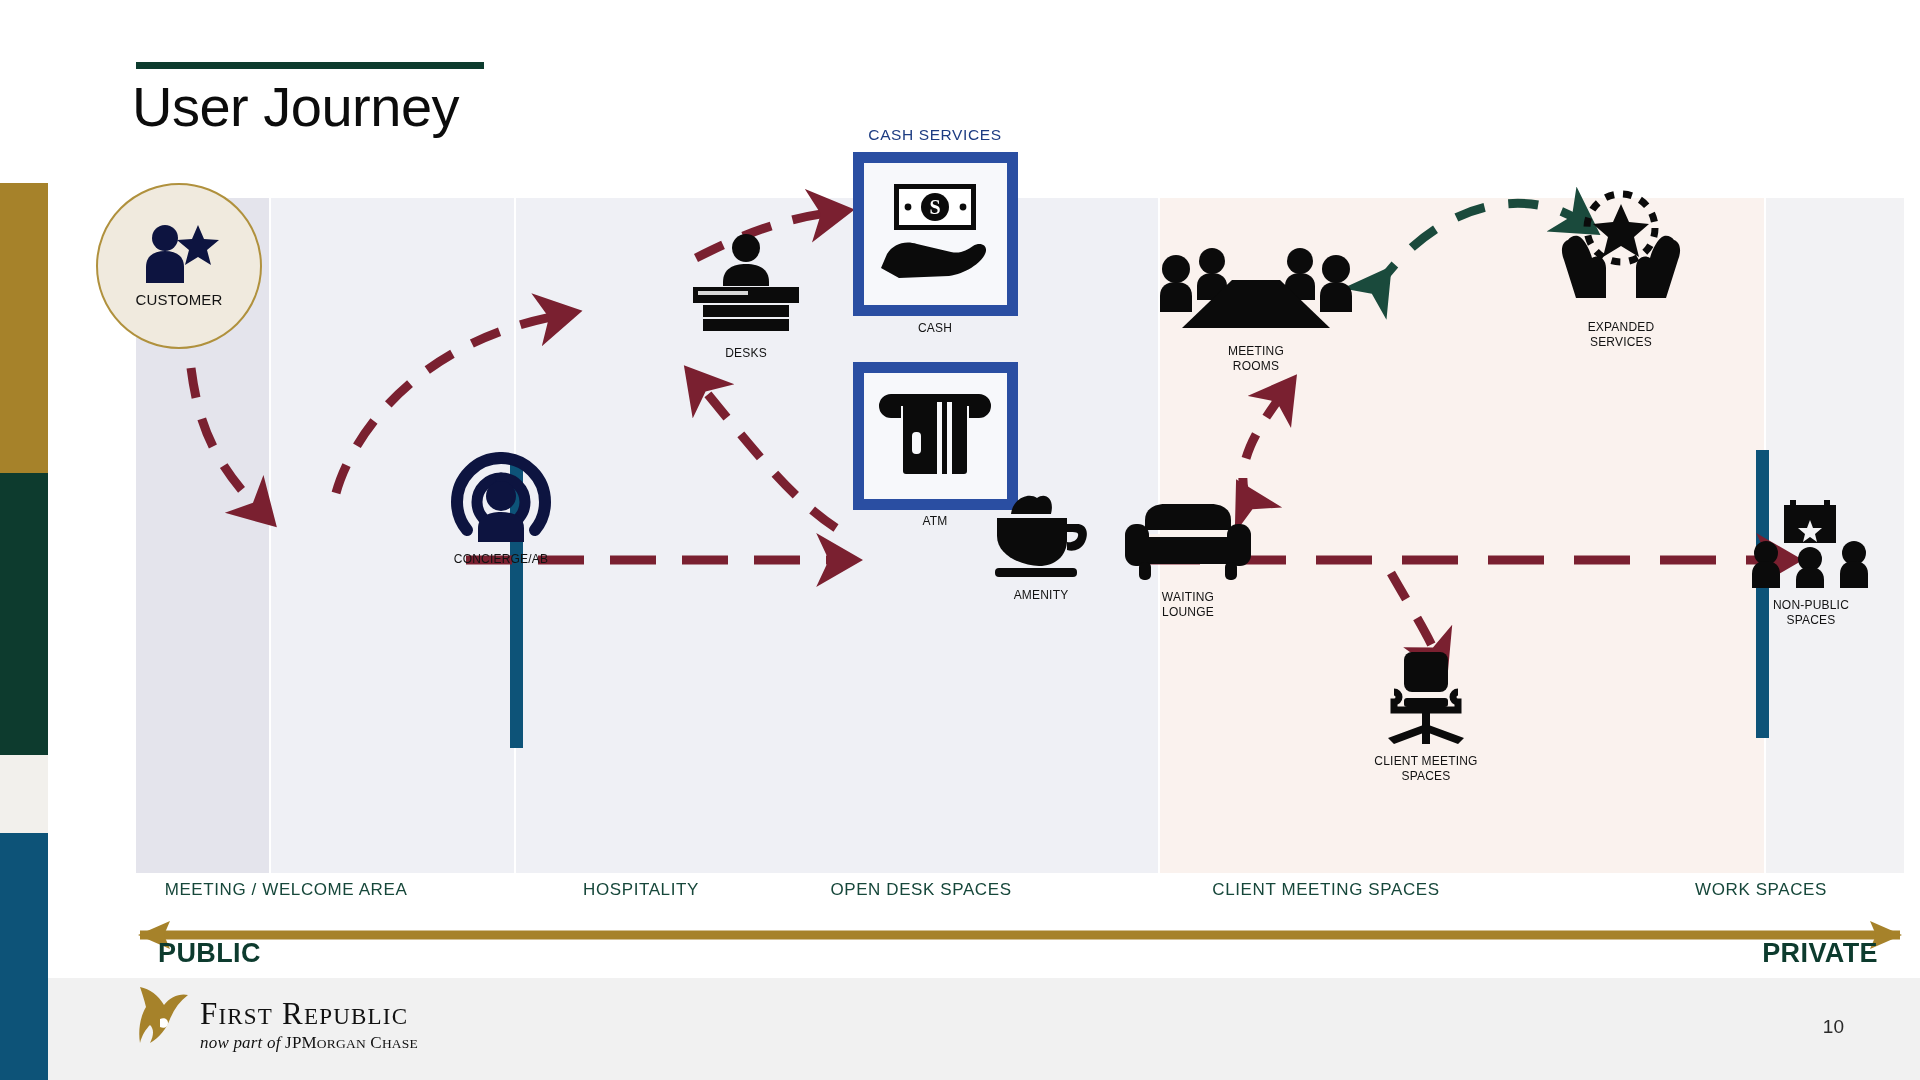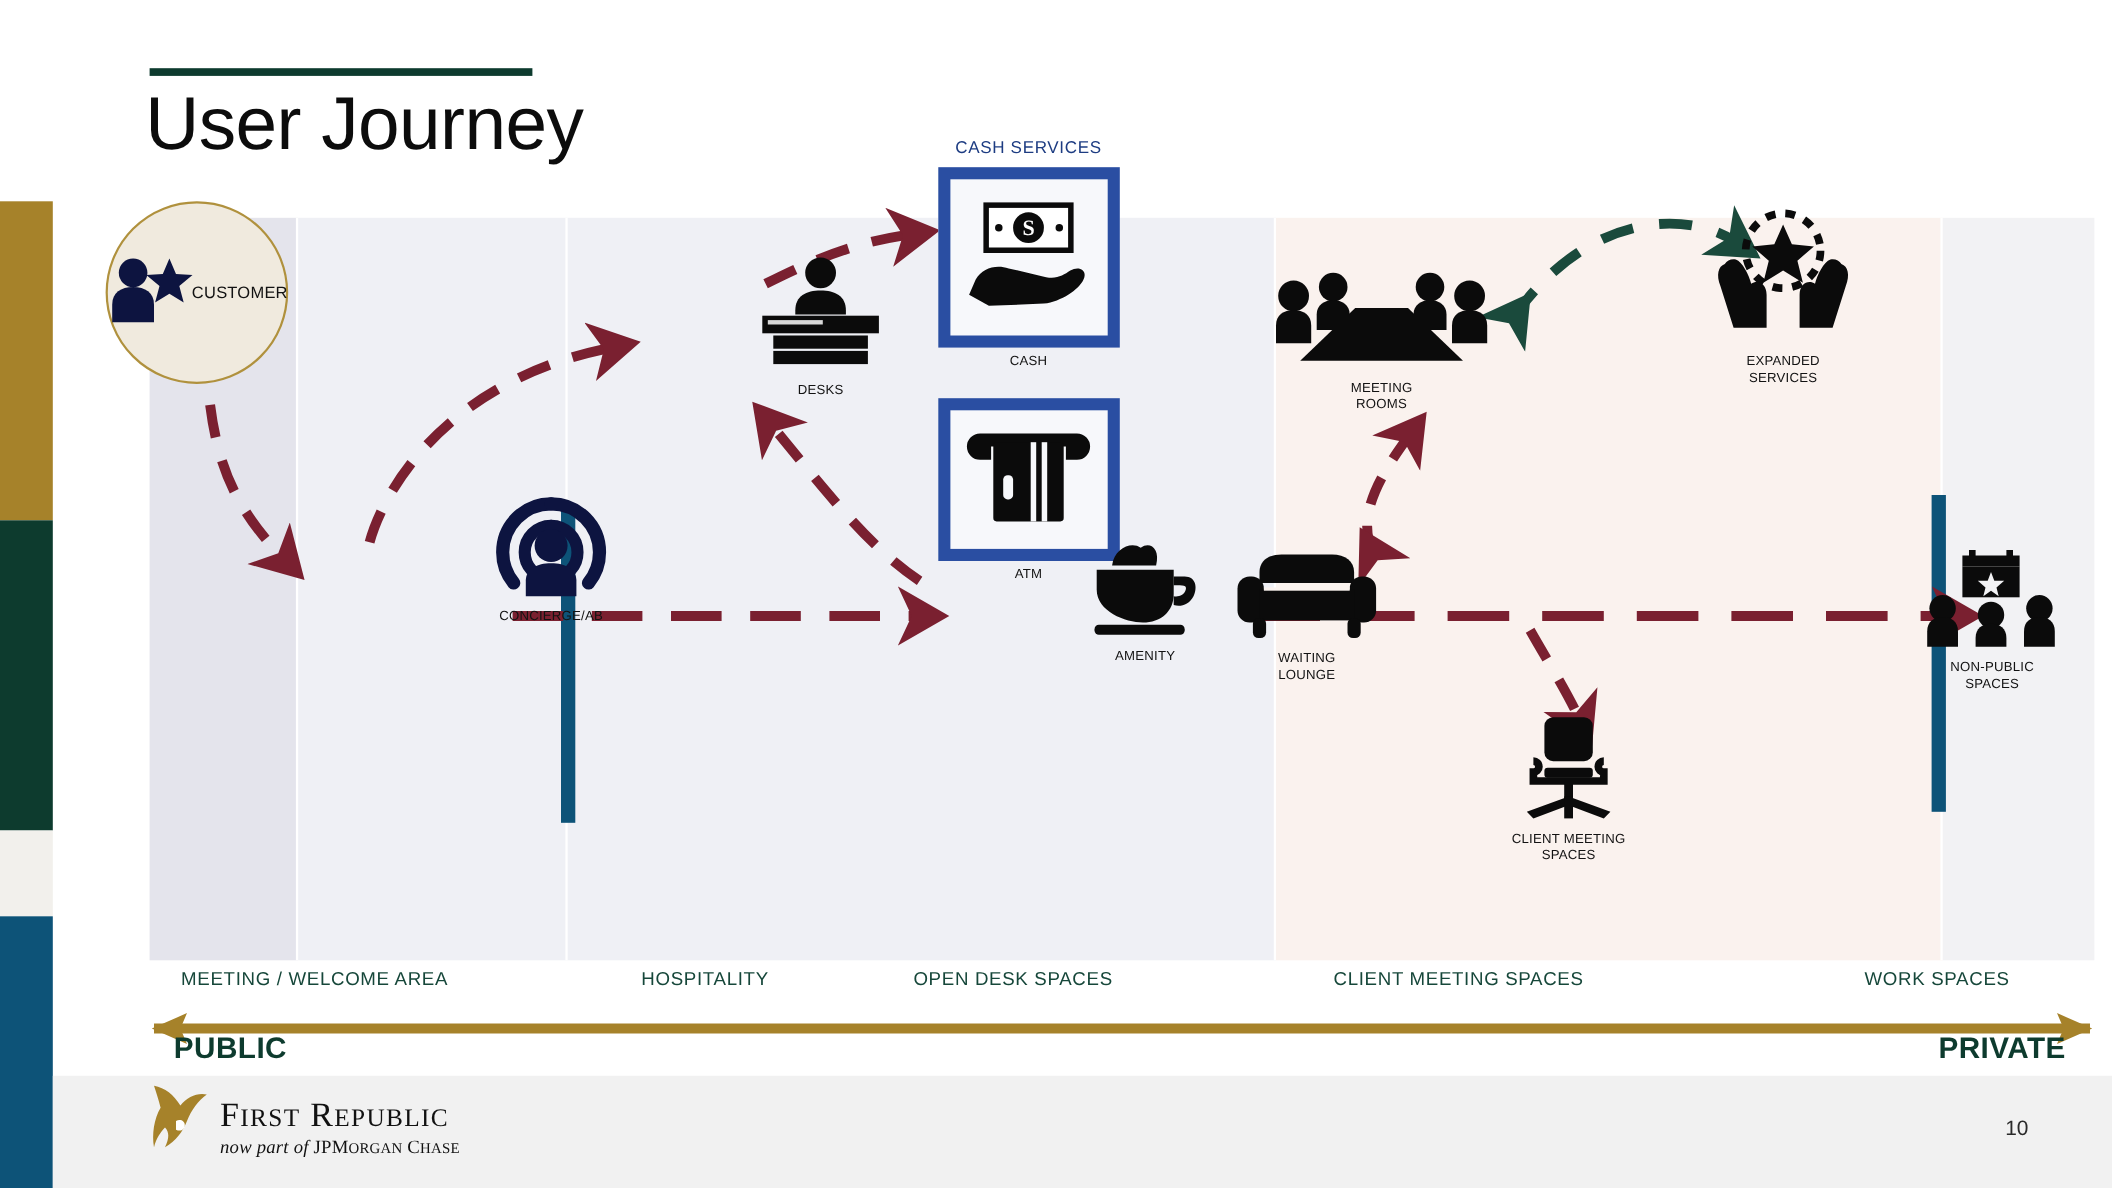--- a/index.html
+++ b/index.html
@@ -15,21 +15,21 @@
   .edge-bar { position:absolute; left:0; width:48px; }
   #edge-gold   { top:183px; height:290px; background:#a6822a; }
   #edge-green  { top:473px; height:282px; background:#0d3b2e; }
   #edge-cream  { top:755px; height:78px;  background:#f2f0ec; }
   #edge-blue   { top:833px; height:247px; background:#0d5378; }
 
   
   #title-rule { position:absolute; left:136px; top:62px; width:348px; height:7px; background:#0d3b2e; }
   #page-title {
     position:absolute; left:132px; top:78px;
-    font-size:68px; line-height:1.02; color:#0c0c0c; letter-spacing:-0.5px;
+    font-size:56px; line-height:1.02; color:#0c0c0c; letter-spacing:-0.5px;
     font-weight:400;
   }
 
   
   #diagram { position:absolute; left:136px; top:198px; width:1768px; height:675px; }
   .zone { position:absolute; top:0; height:675px; }
   #zone-0 { left:0px;    width:135px;  background:#e4e4ec; }
   #zone-1 { left:135px;  width:245px;  background:#eff0f5; }
   #zone-2 { left:380px;  width:644px;  background:#eff0f5; }
   #zone-3 { left:1024px; width:606px;  background:#faf2ee; }
@@ -47,21 +47,21 @@
     font-size:12px; color:#121212; line-height:1.25;
     letter-spacing:0.2px; white-space:pre-line; margin-top:4px;
   }
   .glyph { display:block; margin:0 auto; }
 
   
   #node-customer { left:-40px; top:-15px; width:166px; }
   #customer-circle {
     width:166px; height:166px; border-radius:50%;
     background:#f0eade; border:2px solid #b0913d;
-    display:flex; flex-direction:row; align-items:center; justify-content:center;
+    display:flex; flex-direction:column; align-items:center; justify-content:center;
   }
   #customer-circle .node-label { margin-top:2px; font-size:15px; }
 
   #node-concierge { left:270px; top:250px; width:190px; }
   #node-desks     { left:515px; top:36px;  width:190px; }
   #node-amenity   { left:810px; top:290px; width:190px; }
   #node-meeting   { left:1000px; top:52px; width:240px; }
   #node-expanded  { left:1385px; top:-10px; width:200px; }
   #node-waiting   { left:952px; top:302px; width:200px; }
   #node-client    { left:1175px; top:450px; width:230px; }

